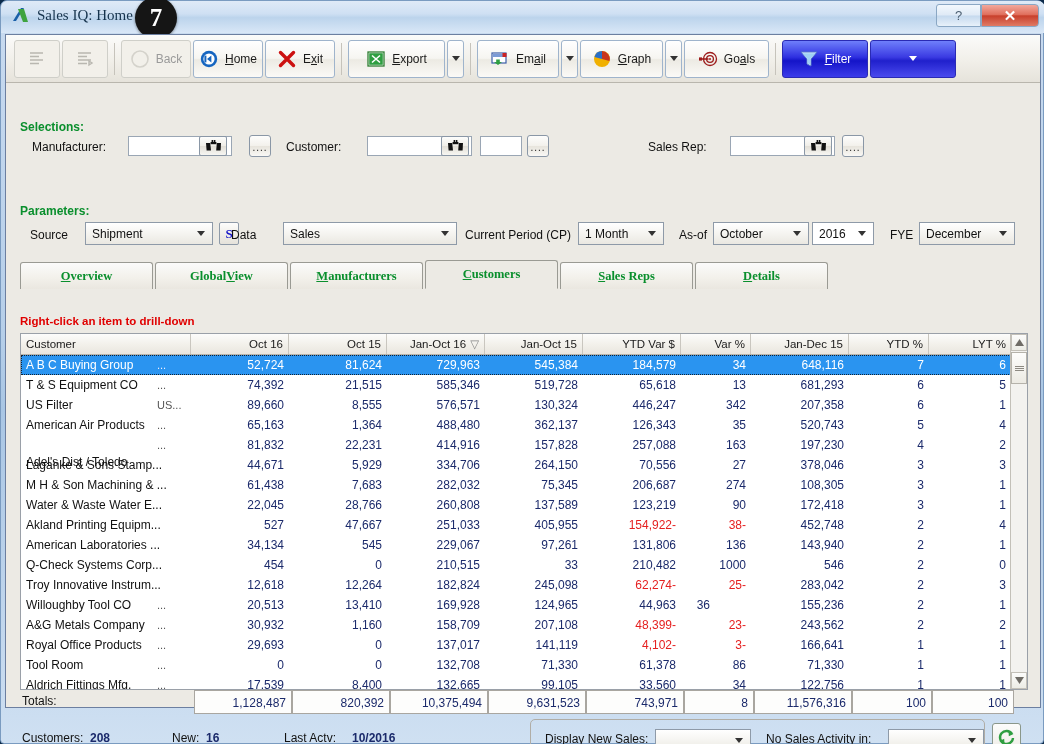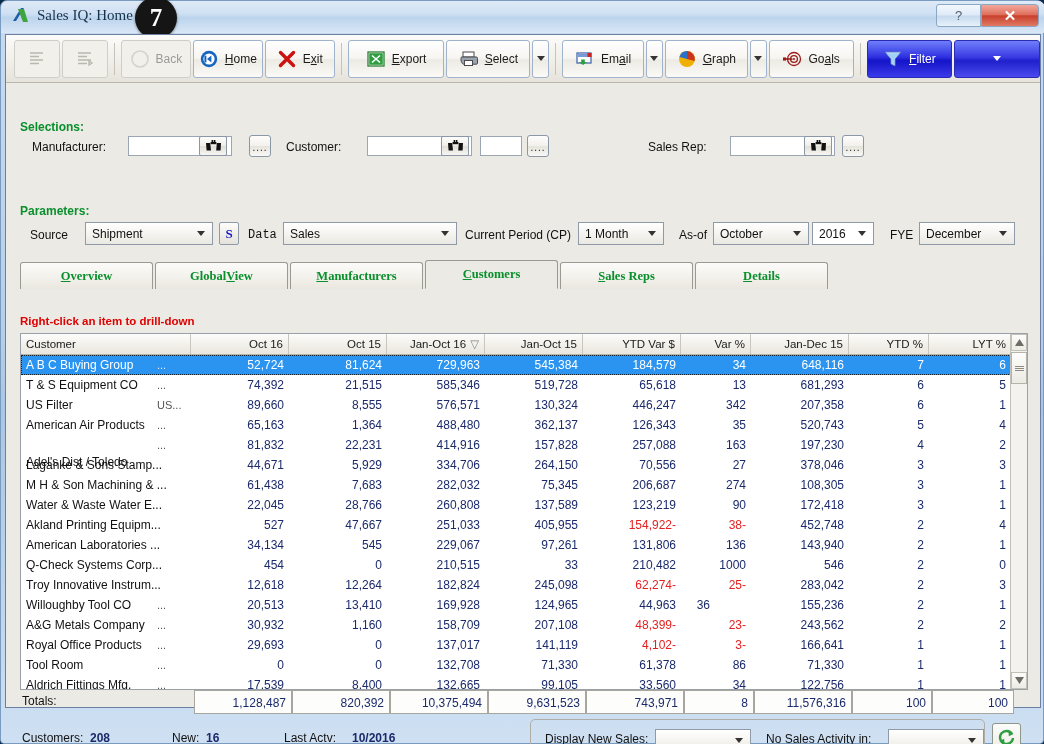--- a/index.html
+++ b/index.html
@@ -288,28 +288,20 @@
 
       <div class="tb-btn" style="width:97px">
         <svg class="ico" viewBox="0 0 20 20">
           <rect x="2" y="3" width="16" height="14" fill="#fff" stroke="#2f7d32" stroke-width="1.3"></rect>
           <rect x="3.2" y="4.2" width="13.6" height="11.6" fill="#2f9e41"></rect>
           <path d="M6 6.5l8 7M14 6.5l-8 7" stroke="#fff" stroke-width="1.6"></path>
         </svg>
         <span class="lbl"><u>E</u>xport</span>
       </div>
 
-      <div class="tb-btn" style="width:84px">
-        <svg class="ico" viewBox="0 0 20 20">
-          <rect x="4" y="3" width="11" height="5" fill="#fff" stroke="#4a4a4a" stroke-width="1"></rect>
-          <path d="M2.5 8h15c1 0 1 1 1 2v4c0 1-.5 1.2-1.2 1.2H4.5C3.5 15.2 2 13 2 11s0-3 .5-3z" fill="#9aa4b1" stroke="#4a4a4a" stroke-width="1"></path>
-          <rect x="5.5" y="11.5" width="8" height="5" fill="#fff" stroke="#4a4a4a" stroke-width="1"></rect>
-        </svg>
-        <span class="lbl"><u>S</u>elect</span>
-      </div>
       <div class="tb-btn tb-split" style="height:38px">
         <span class="caret"></span>
       </div>
 
       <div class="tb-sep"></div>
 
       <div class="tb-btn" style="width:82px">
         <svg class="ico" viewBox="0 0 20 20">
           <rect x="2" y="4" width="14" height="10" fill="#fff" stroke="#3b5ea8" stroke-width="1.2"></rect>
           <rect x="3" y="5" width="12" height="3" fill="#7b9bd6"></rect>
@@ -413,21 +405,21 @@
       <div class="grp-label" style="left:14px; top:9px;">Parameters:</div>
 
       <div class="fld-label" style="left:24px; top:33px;">Source</div>
       <div class="combo" style="left:79px; top:27px; width:128px;">
         <span class="cv">Shipment</span>
         <span class="ar">
             <span class="caret"></span>
           </span>
       </div>
       <div class="sbtn" style="left:213px; top:27px;">S</div>
-      <div class="fld-label" style="left:242px; top:33px;font-family:Liberation Mono, monospace;">Data</div>
+      <div class="fld-label" style="left:225px; top:33px;">Data</div>
       <div class="combo" style="left:277px; top:27px; width:174px;">
         <span class="cv">Sales</span>
         <span class="ar">
             <span class="caret"></span>
           </span>
       </div>
 
       <div class="fld-label" style="left:459px; top:33px;">Current Period (CP)</div>
       <div class="combo" style="left:572px; top:27px; width:86px;">
         <span class="cv">1 Month</span>

